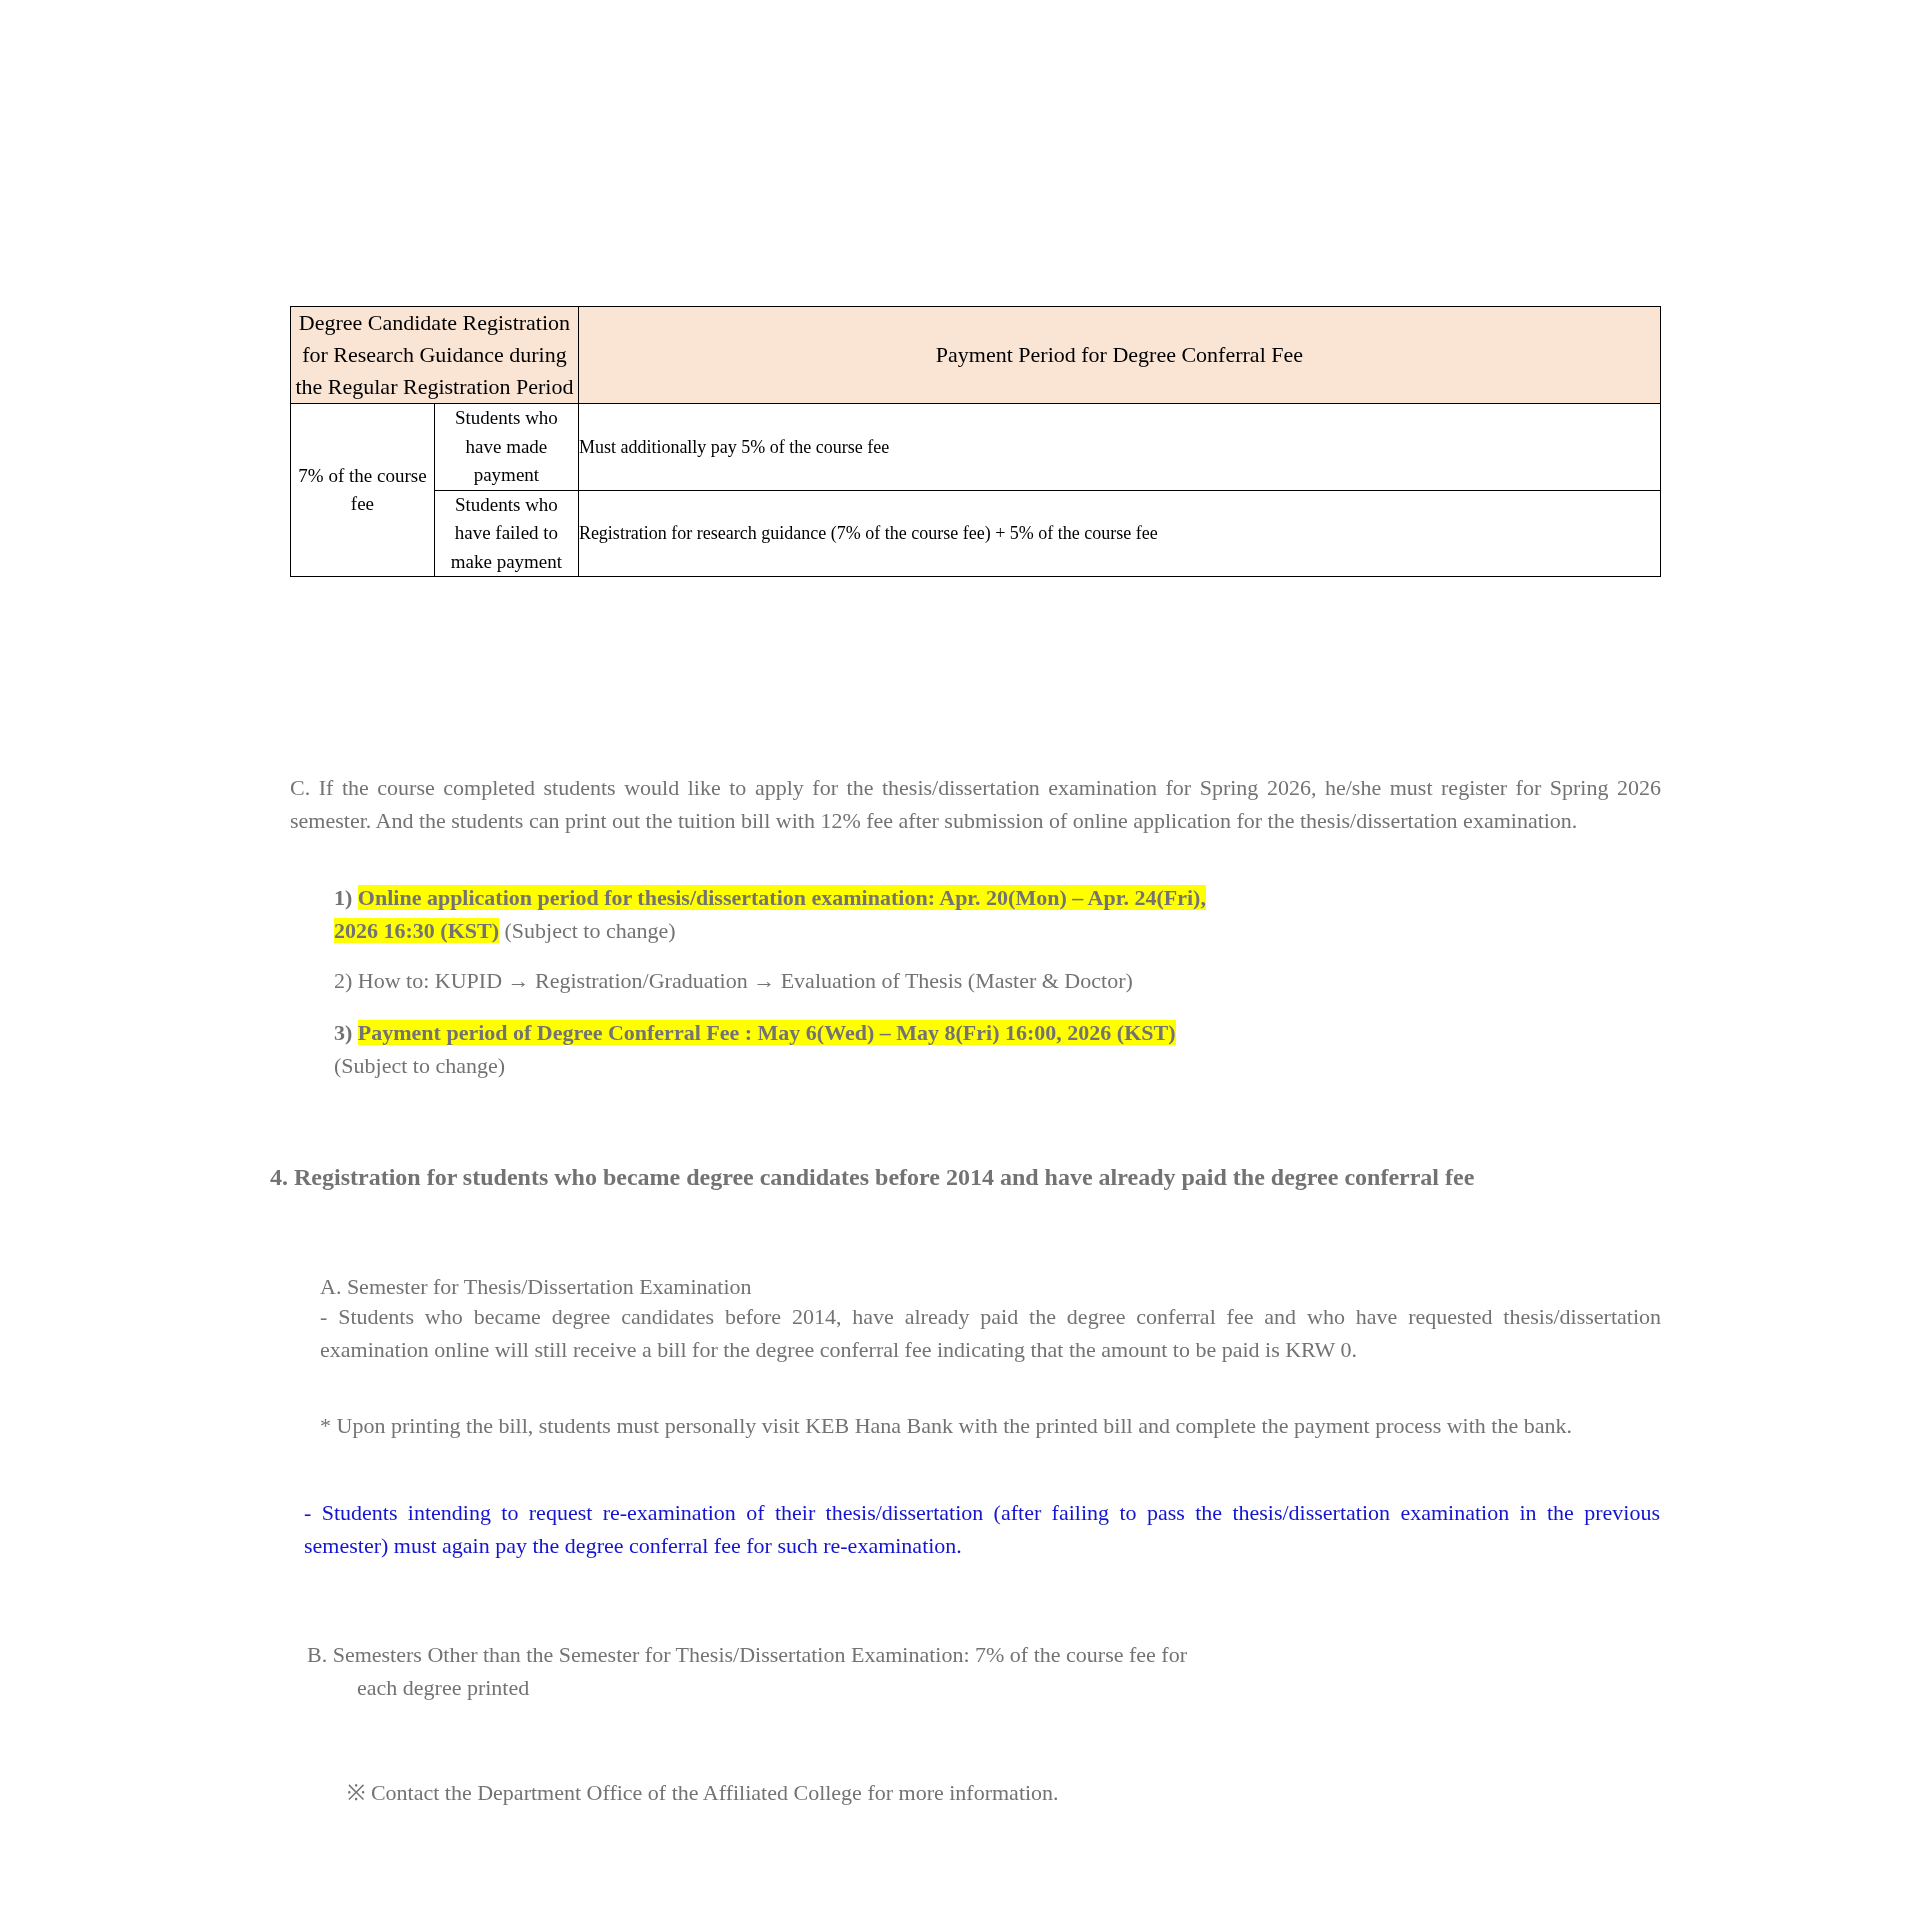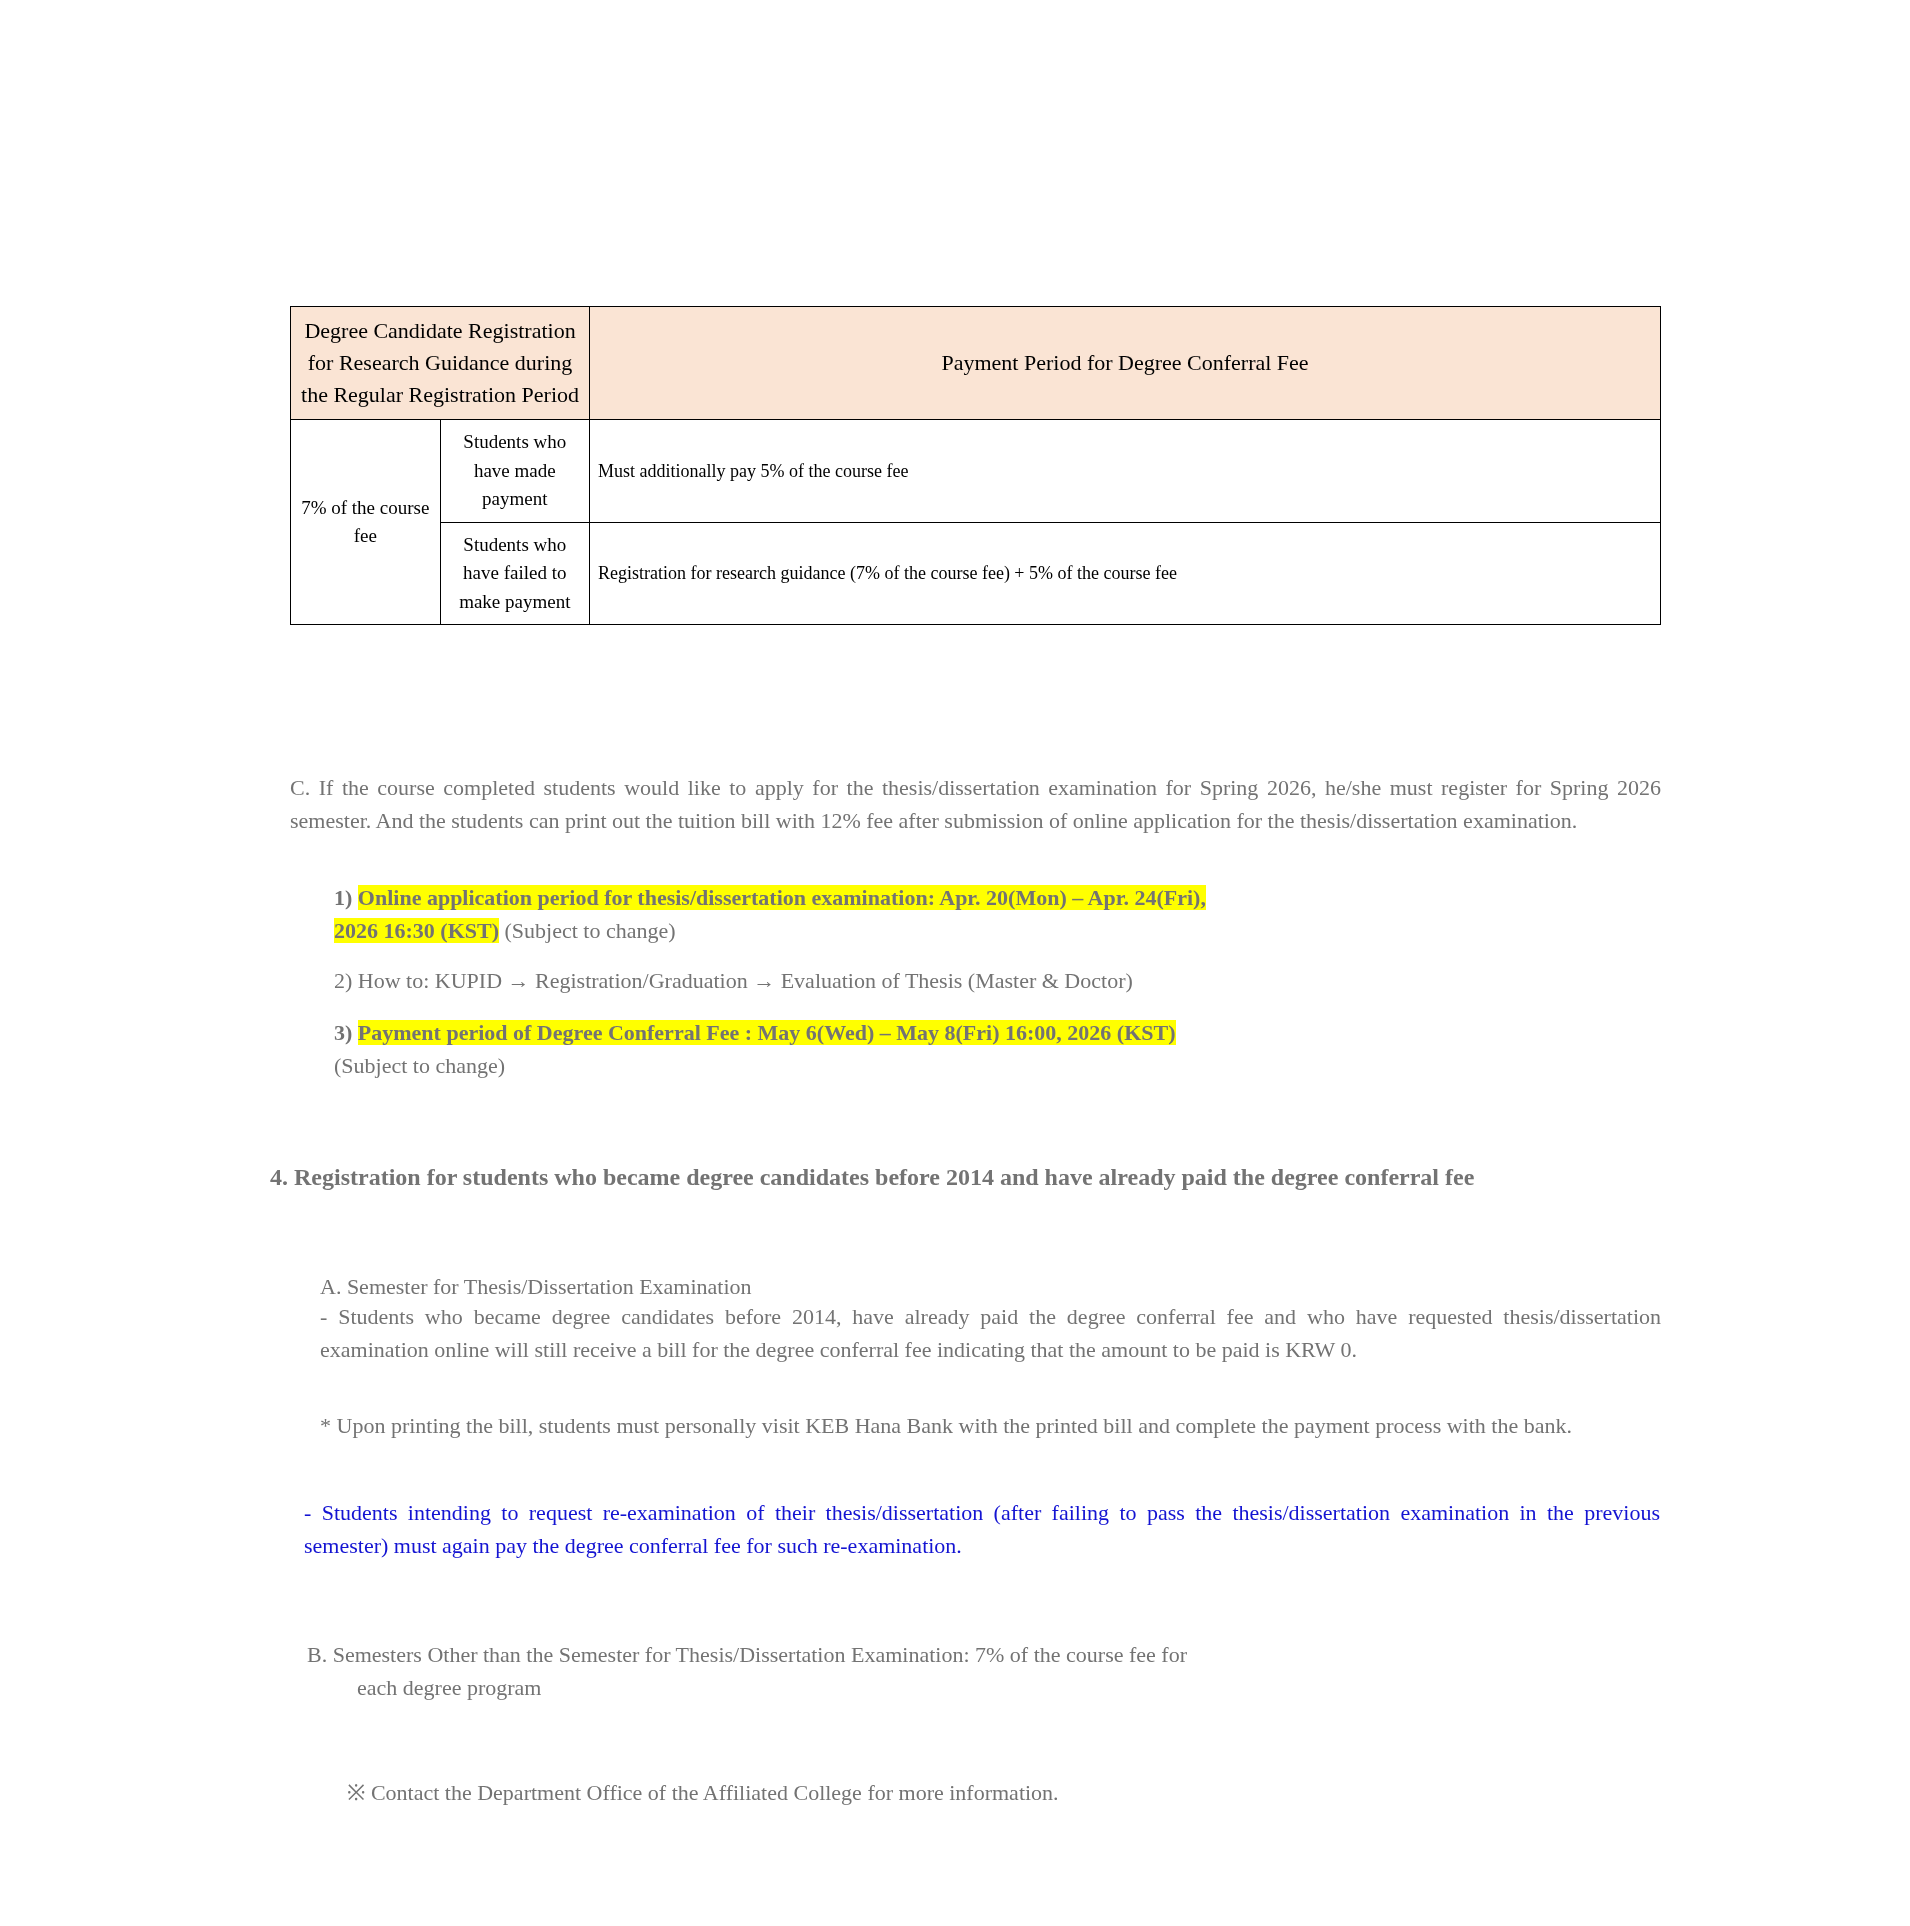--- a/index.html
+++ b/index.html
@@ -26,21 +26,21 @@
   .fee-table {
     position: absolute;
     left: 290px;
     top: 306px;
     width: 1371px;
     border-collapse: collapse;
     table-layout: fixed;
   }
   .fee-table td, .fee-table th {
     border: 1.5px solid #000000;
-    padding: 8px;
+    padding: 0;
     vertical-align: middle;
     font-weight: normal;
   }
   .th-cell {
     background: #FAE4D4;
     text-align: center;
     font-weight: bold;
     font-size: 22px;
     line-height: 1.46;
     padding: 10.8px 15.4px 13px 15.4px;
@@ -137,19 +137,19 @@
   <div class="txt" id="sec-a-title">A. Semester for Thesis/Dissertation Examination</div>
 
   <div class="txt just" id="sec-a-dash">- Students who became degree candidates before 2014, have already paid the degree conferral fee and who have requested thesis/dissertation examination online will still receive a bill for the degree conferral fee indicating that the amount to be paid is KRW 0.</div>
 
   <div class="txt just" id="sec-a-star">* Upon printing the bill, students must personally visit KEB Hana Bank with the printed bill and complete the payment process with the bank.</div>
 
   <div class="txt just blue" id="sec-a-blue">- Students intending to request re-examination of their thesis/dissertation (after failing to pass the thesis/dissertation examination in the previous semester) must again pay the degree conferral fee for such re-examination.</div>
 
   <div class="txt" id="sec-b">
     <span>B. Semesters Other than the Semester for Thesis/Dissertation Examination: 7% of the course fee for</span><br>
-    <span style="display:inline-block; margin-left:50px;">each degree program</span>
+    <span style="display:inline-block; margin-left:50px;">each degree printed</span>
   </div>
 
   <div class="txt" id="contact">※ Contact the Department Office of the Affiliated College for more information.</div>
 
 </div>
 
 
 </body></html>

